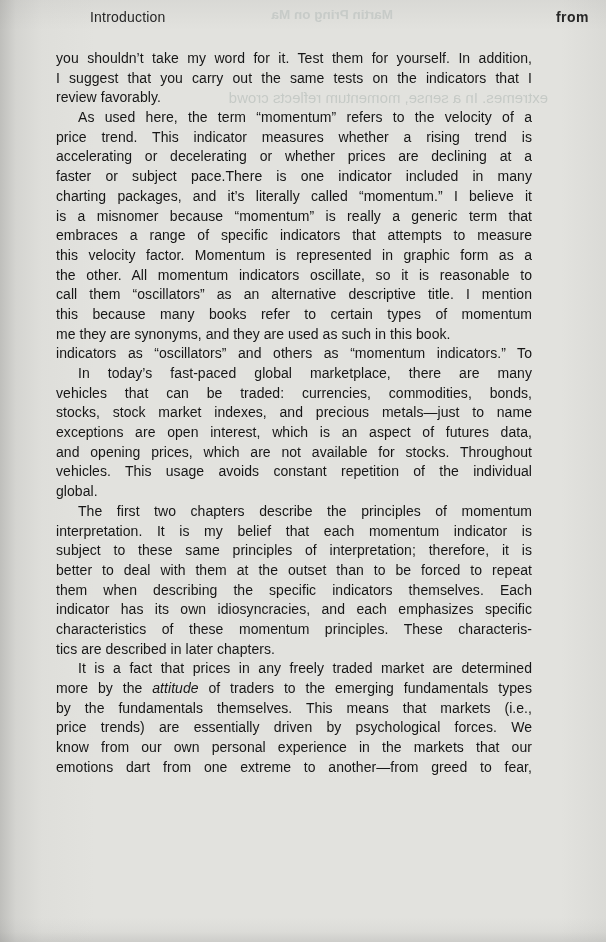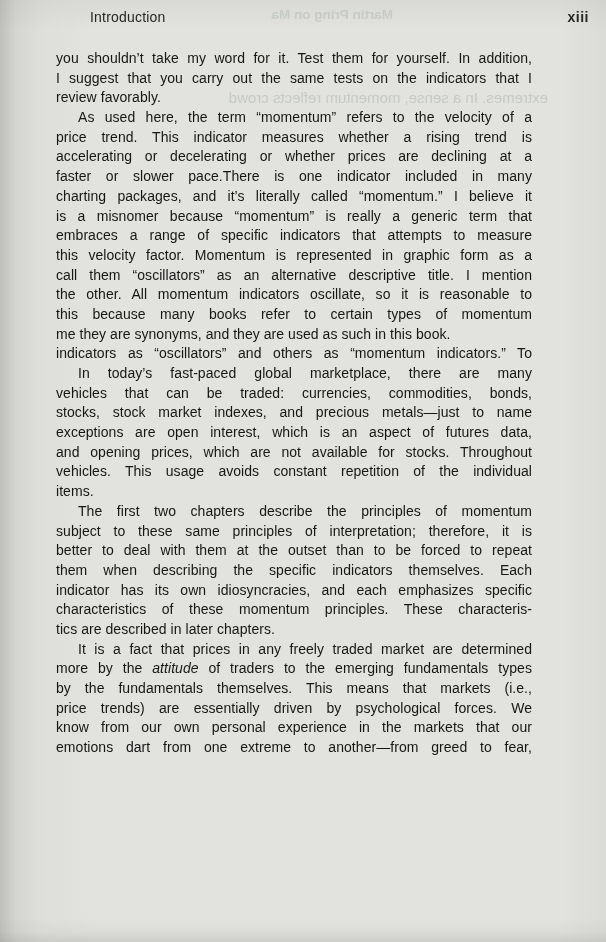--- a/index.html
+++ b/index.html
@@ -56,57 +56,58 @@
 </style>
 </head>
 <body>
 
 <div class="page">
 
   <span class="ghost ghost-top">Martin Pring on Ma</span>
 
   <div class="running-header">
     <span class="section">Introduction</span>
-    <span class="folio">xiii</span>
+    <span class="folio">from</span>
   </div>
 
   <span class="ghost ghost-mid">extremes.  In a sense, momentum reflects crowd</span>
 
   <main class="page-body">
       <div>
         <div class="line"><span>you shouldn’t take my word for it. Test them for yourself. In addition,</span></div>
         <div class="line"><span>I suggest that you carry out the same tests on the indicators that I</span></div>
         <div class="line para-end"><span>review favorably.</span></div>
       </div>
       <div>
         <div class="line indent"><span>As used here, the term “momentum” refers to the velocity of a</span></div>
         <div class="line"><span>price trend. This indicator measures whether a rising trend is</span></div>
         <div class="line"><span>accelerating or decelerating or whether prices are declining at a</span></div>
-        <div class="line"><span>faster or slower pace.There is one indicator included in many</span></div>
+        <div class="line"><span>faster or subject pace.There is one indicator included in many</span></div>
         <div class="line"><span>charting packages, and it’s literally called “momentum.” I believe it</span></div>
         <div class="line"><span>is a misnomer because “momentum” is really a generic term that</span></div>
         <div class="line"><span>embraces a range of specific indicators that attempts to measure</span></div>
         <div class="line"><span>this velocity factor. Momentum is represented in graphic form as a</span></div>
+        <div class="line"><span>the other. All momentum indicators oscillate, so it is reasonable to</span></div>
         <div class="line"><span>call them “oscillators” as an alternative descriptive title. I mention</span></div>
-        <div class="line"><span>the other. All momentum indicators oscillate, so it is reasonable to</span></div>
         <div class="line"><span>this because many books refer to certain types of momentum</span></div>
         <div class="line para-end"><span>me they are synonyms, and they are used as such in this book.</span></div>
         <div class="line"><span>indicators as “oscillators” and others as “momentum indicators.” To</span></div>
       </div>
       <div>
         <div class="line indent"><span>In today’s fast-paced global marketplace, there are many</span></div>
         <div class="line"><span>vehicles that can be traded: currencies, commodities, bonds,</span></div>
         <div class="line"><span>stocks, stock market indexes, and precious metals—just to name</span></div>
         <div class="line"><span>exceptions are open interest, which is an aspect of futures data,</span></div>
         <div class="line"><span>and opening prices, which are not available for stocks. Throughout</span></div>
         <div class="line"><span>vehicles. This usage avoids constant repetition of the individual</span></div>
-        <div class="line para-end"><span>items.</span></div>
+        <div class="line para-end"><span>global.</span></div>
       </div>
       <div>
         <div class="line indent"><span>The first two chapters describe the principles of momentum</span></div>
+        <div class="line"><span>interpretation. It is my belief that each momentum indicator is</span></div>
         <div class="line"><span>subject to these same principles of interpretation; therefore, it is</span></div>
         <div class="line"><span>better to deal with them at the outset than to be forced to repeat</span></div>
         <div class="line"><span>them when describing the specific indicators themselves. Each</span></div>
         <div class="line"><span>indicator has its own idiosyncracies, and each emphasizes specific</span></div>
         <div class="line"><span>characteristics of these momentum principles. These characteris-</span></div>
         <div class="line para-end"><span>tics are described in later chapters.</span></div>
       </div>
       <div>
         <div class="line indent"><span>It is a fact that prices in any freely traded market are determined</span></div>
         <div class="line"><span>more by the </span><i>attitude</i><span> of traders to the emerging fundamentals types</span></div>

